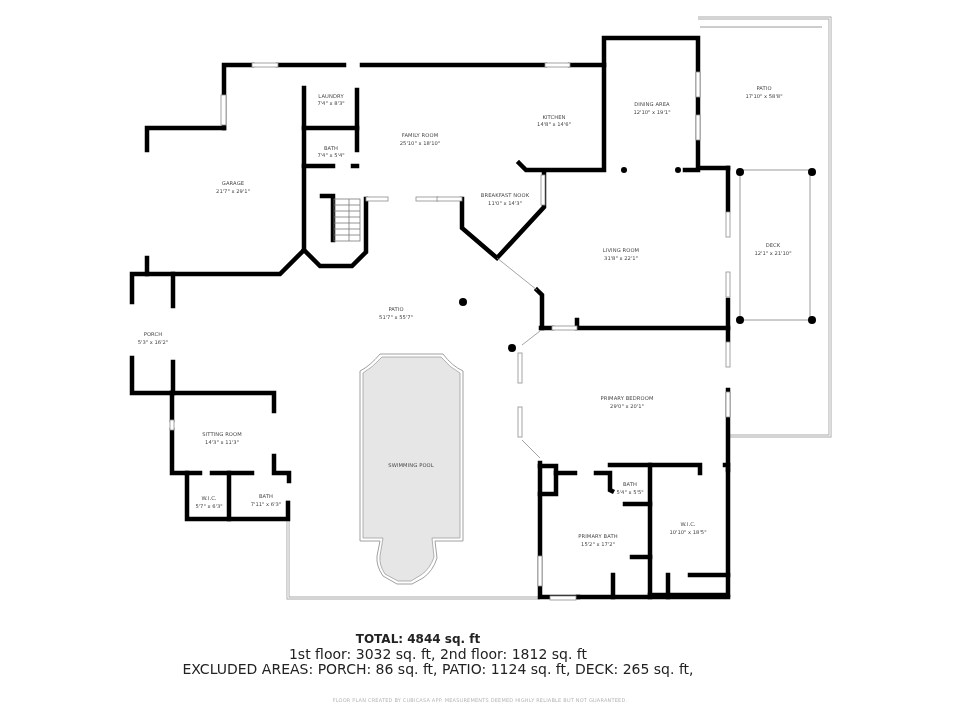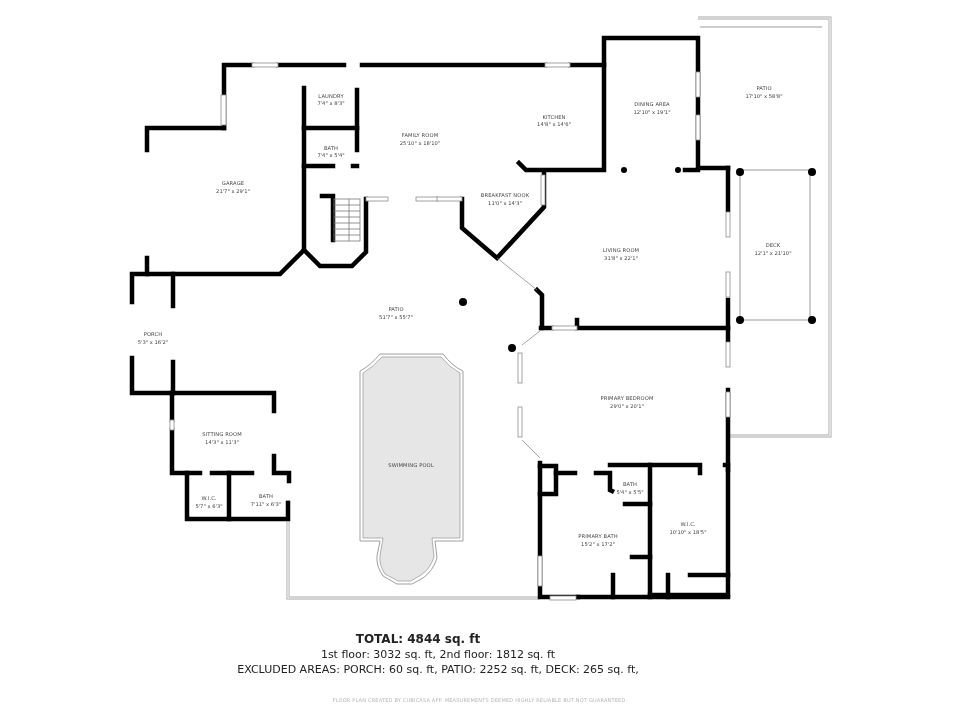--- a/index.html
+++ b/index.html
@@ -9,21 +9,21 @@
   .thin { stroke: #9a9a9a; stroke-width: 1; fill: none; }
   .ext { stroke: #a8a8a8; stroke-width: 3; fill: none; }
   .ext-in { stroke: #ffffff; stroke-width: 1.2; fill: none; }
   .win { fill: #ffffff; stroke: #8d8d8d; stroke-width: 0.8; }
   .post { fill: #000; }
   .stair { stroke: #7a7a7a; stroke-width: 0.8; fill: none; }
   .room-name { font-family: "DejaVu Sans", sans-serif; font-size: 5.2px; fill: #444; text-anchor: middle; letter-spacing: 0.1px; }
   .room-dim { font-family: "DejaVu Sans", sans-serif; font-size: 5.2px; fill: #444; text-anchor: middle; }
   #summary { position: absolute; left: 0; top: 631px; width: 836px; text-align: center; color: #222; font-family: "DejaVu Sans", sans-serif; }
   #summary .total { font-weight: bold; font-size: 12px; line-height: 16px; }
-  #summary .line { font-size: 11px; line-height: 15px; margin-left: 40px; }
+  #summary .line { font-size: 14px; line-height: 15px; margin-left: 40px; }
   #footnote { position: absolute; left: 0; top: 697px; width: 960px; text-align: center; font-size: 5px; color: #b5b5b5; font-family: "DejaVu Sans", sans-serif; letter-spacing: 0.2px; }
 </style>
 </head>
 <body>
 
 <svg id="plan" viewBox="0 0 960 720" xmlns="http://www.w3.org/2000/svg">
 
   <g>
 
     <polyline class="ext" points="698,18 830,18 830,436 728,436"></polyline>
@@ -203,16 +203,16 @@
     <text class="room-dim" x="688" y="534">10'10" x 18'5"</text>
 
     <text class="room-name" x="598" y="538">PRIMARY BATH</text>
     <text class="room-dim" x="598" y="546">15'2" x 17'2"</text>
   </g>
 </svg>
 
 <div id="summary">
   <div class="total">TOTAL: 4844 sq. ft</div>
   <div class="line">1st floor: 3032 sq. ft, 2nd floor: 1812 sq. ft</div>
-  <div class="line">EXCLUDED AREAS: PORCH: 60 sq. ft, PATIO: 2252 sq. ft, DECK: 265 sq. ft,</div>
+  <div class="line">EXCLUDED AREAS: PORCH: 86 sq. ft, PATIO: 1124 sq. ft, DECK: 265 sq. ft,</div>
 </div>
 
 <div id="footnote">FLOOR PLAN CREATED BY CUBICASA APP. MEASUREMENTS DEEMED HIGHLY RELIABLE BUT NOT GUARANTEED.</div>
 
 </body></html>

